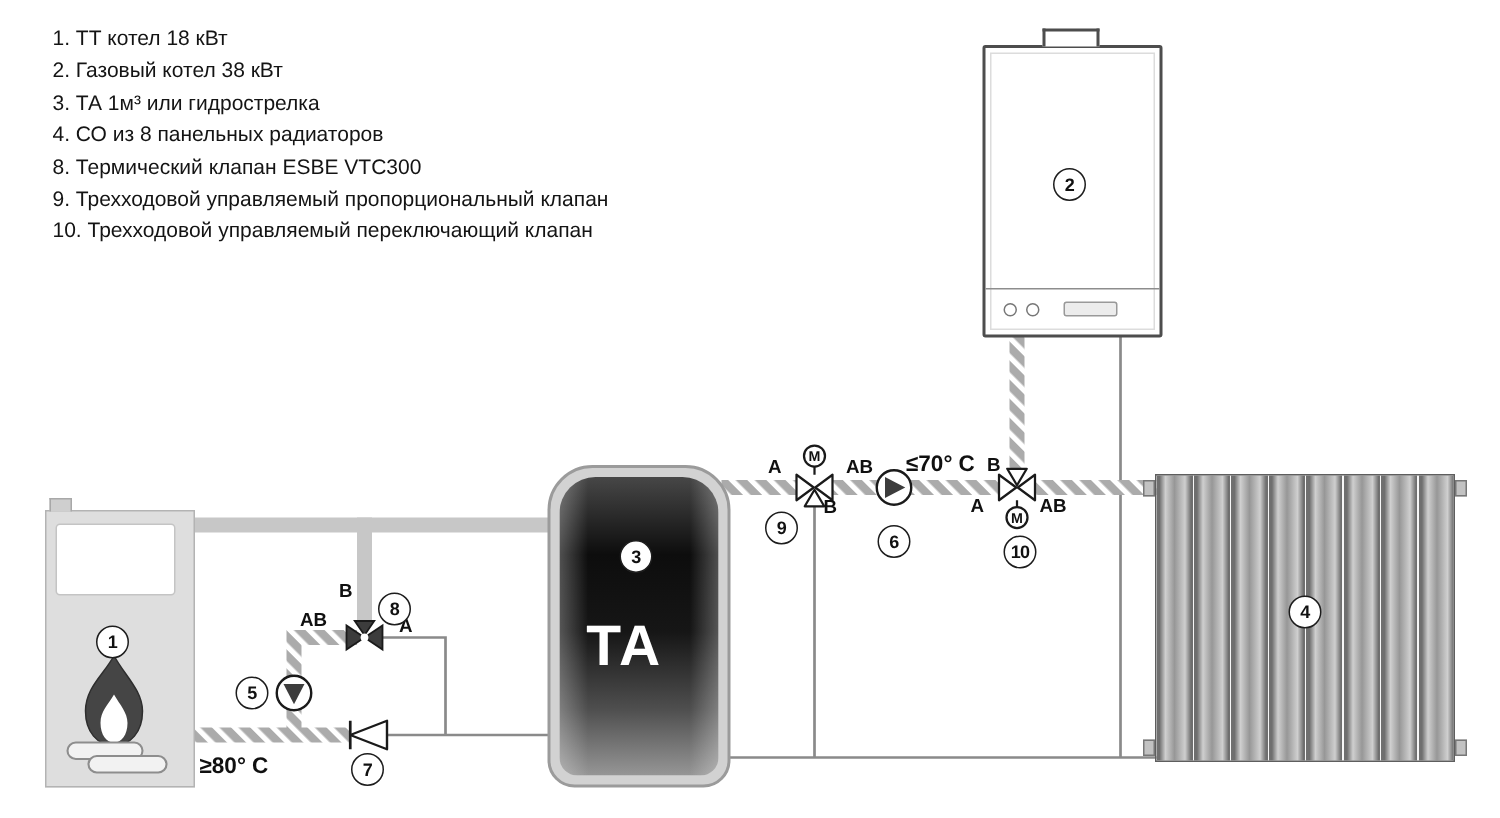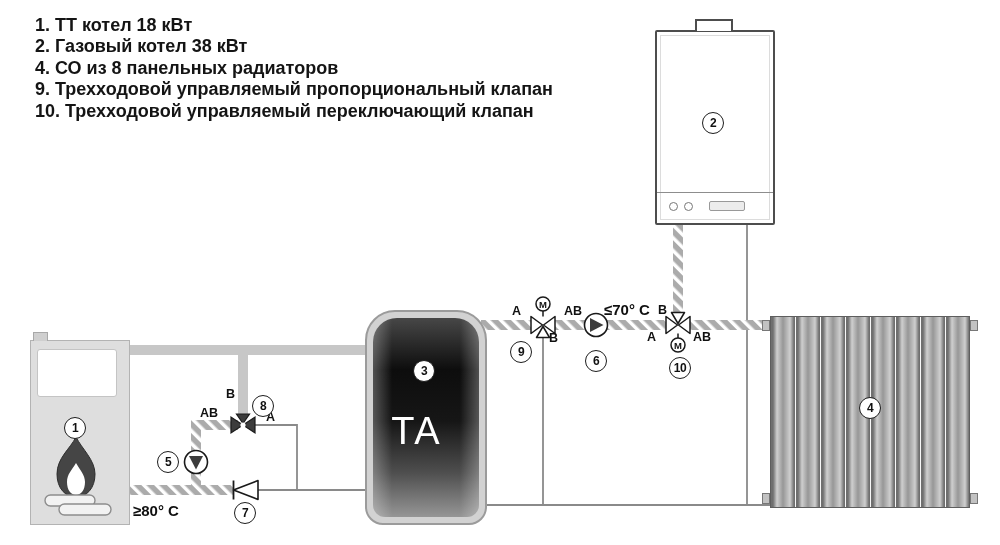--- a/index.html
+++ b/index.html
@@ -3,21 +3,21 @@
 <meta charset="utf-8">
 <style>
   * { box-sizing: border-box; margin: 0; padding: 0; }
   html,body { background:#fff; }
   body { font-family:"Liberation Sans", sans-serif; }
 
   .stage { position:relative; width:1000px; height:545px; background:#fff; overflow:hidden; }
 
   
   .legend { position:absolute; left:35px; top:15px; z-index:6; }
-  .legend-row { font-weight:700; font-size:18px; line-height:21.4px; color:#141414; white-space:nowrap; }
+  .legend-row { font-weight:400; font-size:14px; line-height:21.4px; color:#141414; white-space:nowrap; }
 
   
   .pipes-svg { position:absolute; left:0; top:0; z-index:1; }
 
   
   .box { position:absolute; z-index:2; }
 
   #boiler1 { left:30px; top:340px; width:100px; height:185px; background:#dedede; border:1px solid #b3b3b3; }
   #boiler1 .stub { position:absolute; left:2px; top:-9px; width:15px; height:9px; background:#cfcfcf; border:1px solid #a8a8a8; border-bottom:none; }
   #boiler1 .panel { position:absolute; left:6px; top:8px; width:80px; height:48px; background:#fff; border:1px solid #c4c4c4; border-radius:3px; }
@@ -30,21 +30,21 @@
   #boiler2 .knob { position:absolute; bottom:12px; width:9px; height:9px; border:1.5px solid #777; border-radius:50%; background:#fff; }
   #boiler2 .knob.k1 { left:12px; }
   #boiler2 .knob.k2 { left:27px; }
   #boiler2 .display { position:absolute; left:52px; bottom:12px; width:36px; height:10px; background:#ececec; border:1px solid #999; border-radius:2px; }
 
   #tank { left:365px; top:310px; width:122px; height:215px; background:#d2d2d2; border:2px solid #9b9b9b; border-radius:30px 30px 18px 18px; }
   #tank .body { position:absolute; left:6px; right:6px; top:6px; bottom:6px; border-radius:24px 24px 12px 12px;
     background:
       linear-gradient(90deg, rgba(255,255,255,0.28) 0%, rgba(255,255,255,0) 18%, rgba(255,255,255,0) 82%, rgba(255,255,255,0.28) 100%),
       linear-gradient(180deg,#474747 0%,#0d0d0d 26%,#161616 52%,#4f4f4f 78%,#969696 100%); }
-  .tank-label { position:absolute; left:365px; top:410px; width:102px; text-align:center; z-index:3; color:#fff; font-weight:400; font-size:38px; letter-spacing:1px; }
+  .tank-label { position:absolute; left:365px; top:410px; width:102px; text-align:center; z-index:3; color:#fff; font-weight:700; font-size:38px; letter-spacing:1px; }
 
   #radiator { left:770px; top:316px; width:200px; height:192px; border:1px solid #5e5e5e;
     background:repeating-linear-gradient(90deg,#6f6f6f 0px,#6f6f6f 2px,#cfcfcf 6px,#979797 12px,#cfcfcf 19px,#6f6f6f 23px,#6f6f6f 24px,#f7f7f7 24px,#f7f7f7 25px); }
   #radiator .rstub { position:absolute; width:8px; height:11px; background:#c2c2c2; border:1px solid #777; }
   #radiator .tl { left:-9px; top:3px; }  #radiator .bl { left:-9px; bottom:3px; }
   #radiator .tr { right:-9px; top:3px; } #radiator .br { right:-9px; bottom:3px; }
 
   
   .marker { position:absolute; z-index:7; width:22px; height:22px; background:#fff; border:1.5px solid #1d1d1d; border-radius:50%;
     display:flex; align-items:center; justify-content:center; font-weight:700; font-size:12px; color:#111; letter-spacing:-0.5px; }
@@ -127,21 +127,23 @@
       <path d="M671.5 312.5 L684.5 312.5 L678 323.5 Z" fill="#fff" stroke="#1a1a1a" stroke-width="1.5" stroke-linejoin="round"></path>
       <line x1="678" y1="333.5" x2="678" y2="338" stroke="#1a1a1a" stroke-width="1.5"></line>
       <circle cx="678" cy="345" r="7" fill="#fff" stroke="#1a1a1a" stroke-width="1.5"></circle>
       <text x="678" y="348.5" class="mtext">M</text>
     </g>
   </svg>
 
   <div class="legend">
     <div class="legend-row">1. ТТ котел 18 кВт</div>
     <div class="legend-row">2. Газовый котел 38 кВт</div>
+    <div class="legend-row">3. ТА 1м³ или гидрострелка</div>
     <div class="legend-row">4. СО из 8 панельных радиаторов</div>
+    <div class="legend-row">8. Термический клапан ESBE VTC300</div>
     <div class="legend-row">9. Трехходовой управляемый пропорциональный клапан</div>
     <div class="legend-row">10. Трехходовой управляемый переключающий клапан</div>
   </div>
 
   <div class="box" id="boiler1">
     <div class="stub"></div>
     <div class="panel"></div>
     <div class="fire">
       <svg width="70" height="84" viewBox="0 0 70 84">
         <path d="M33 2 C27 14 14 23 14 39 C14 53 22 62 33 62 C44 62 52 53 52 39 C52 25 39 14 33 2 Z" fill="#454545" stroke="#2e2e2e" stroke-width="1"></path>

